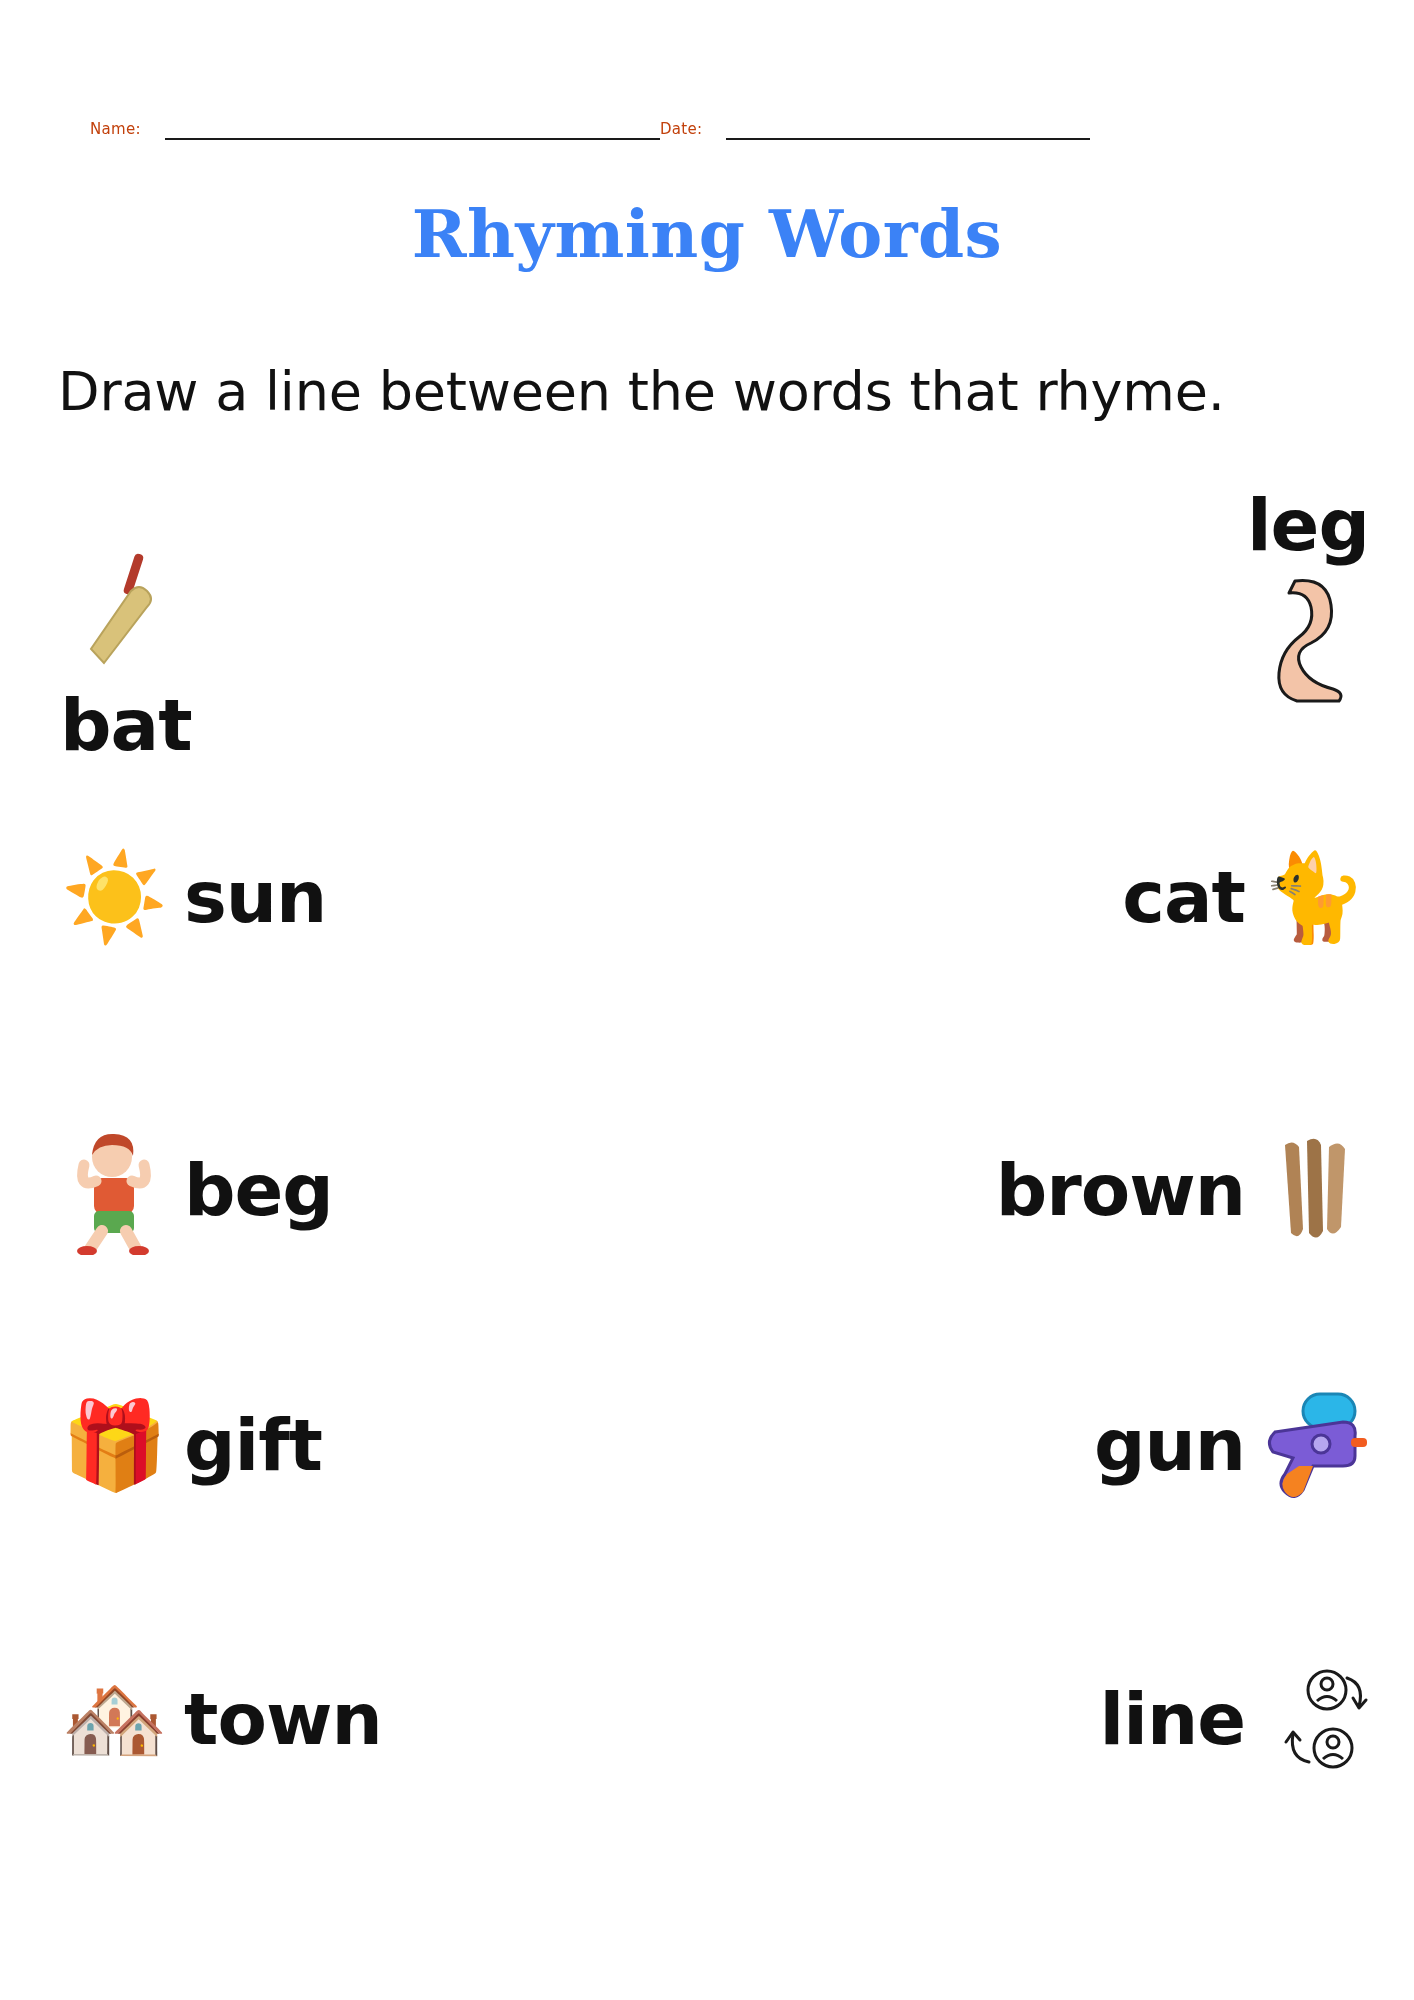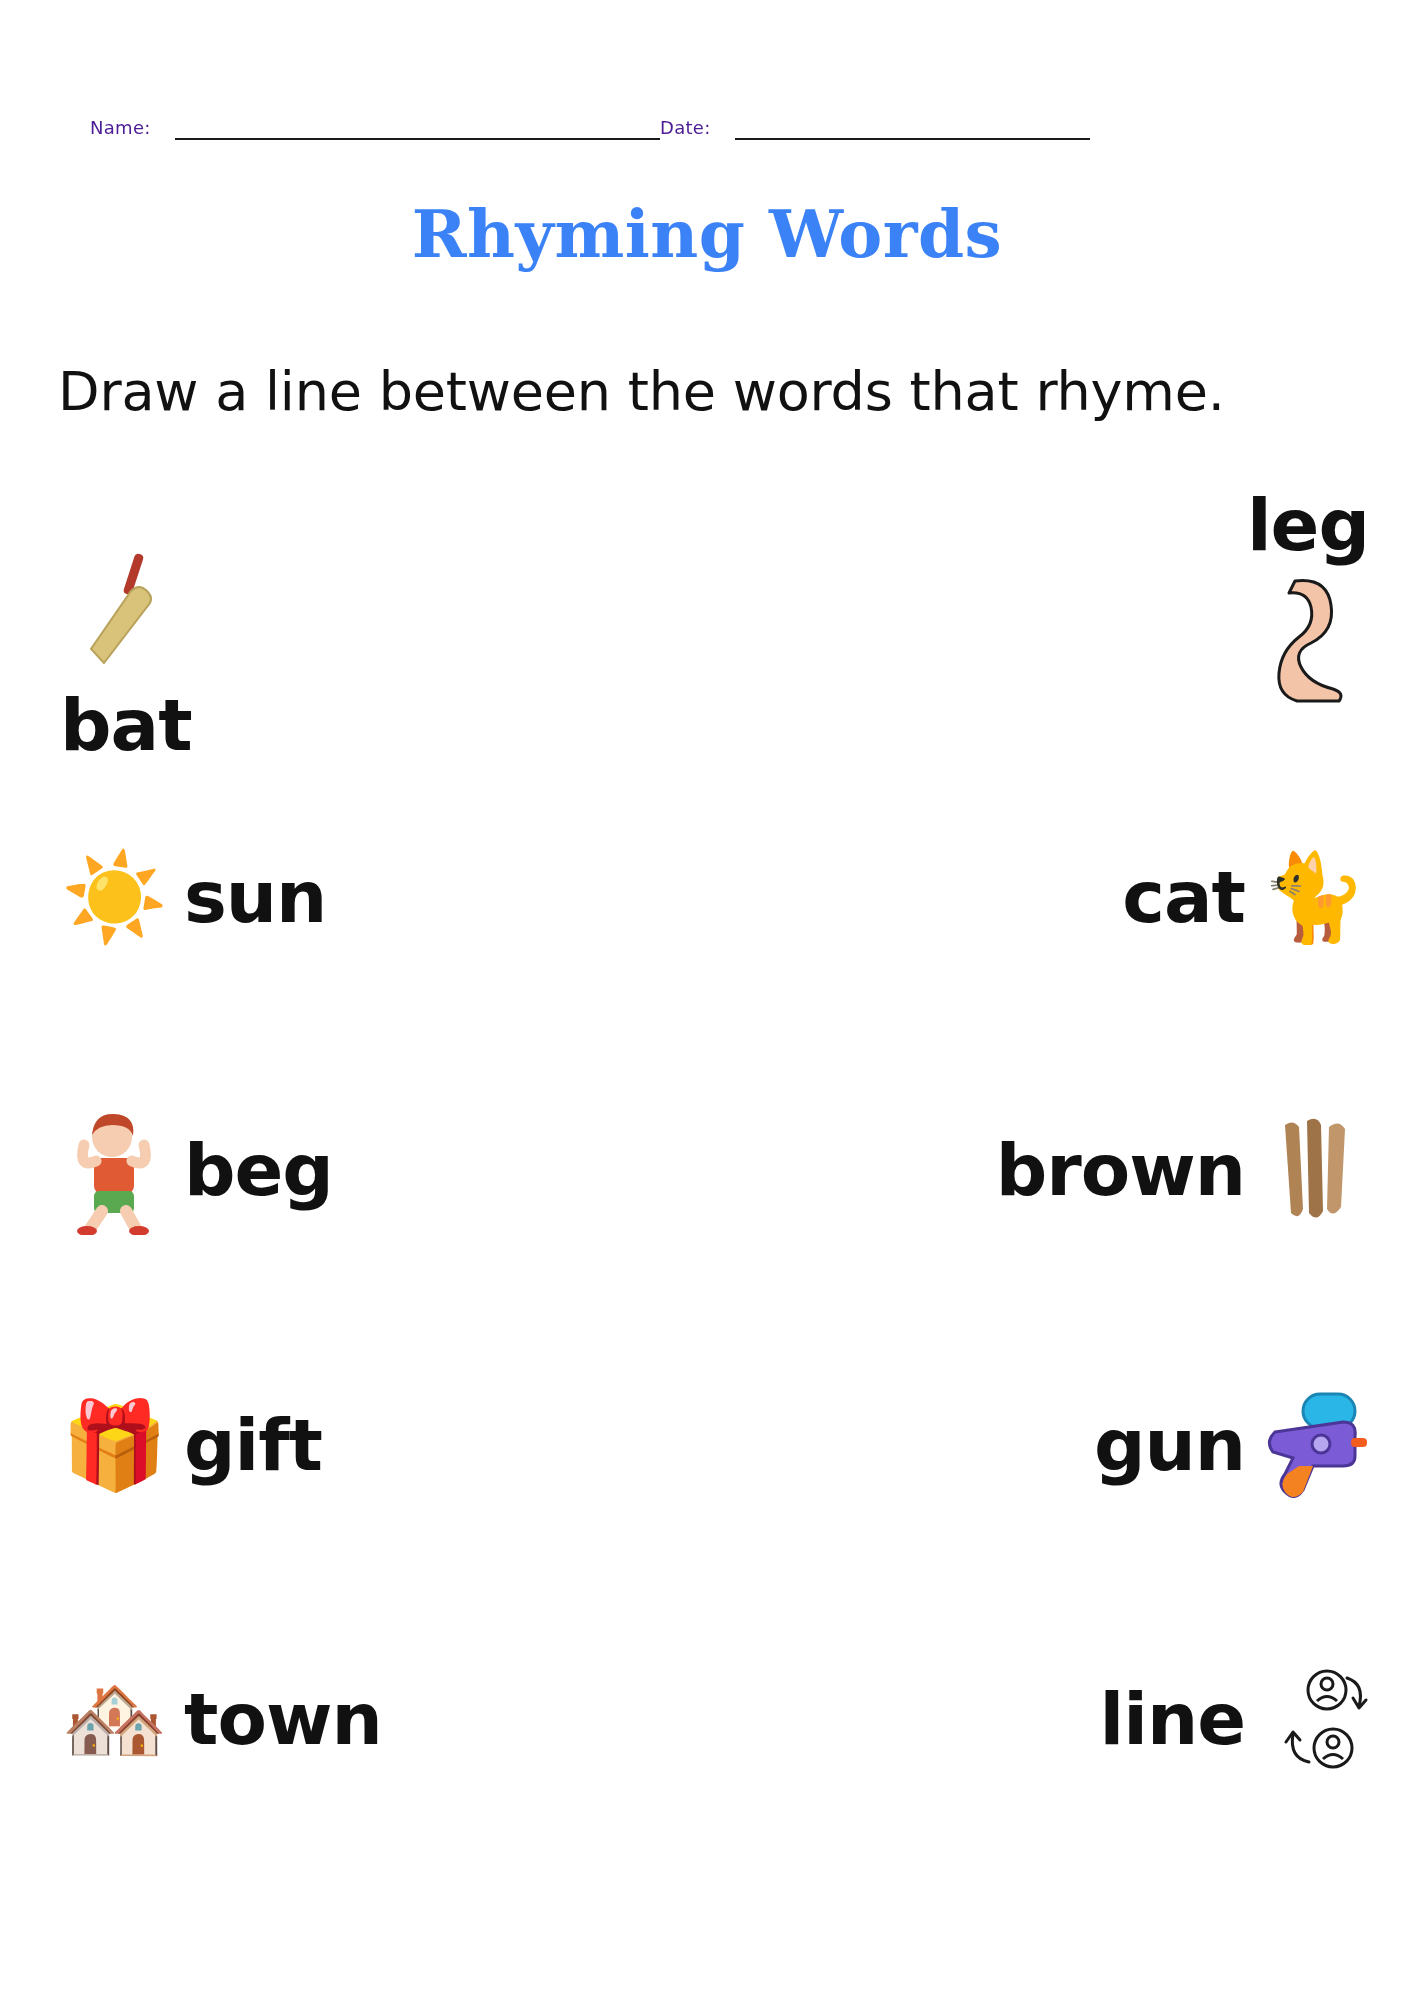--- a/index.html
+++ b/index.html
@@ -33,23 +33,23 @@
     align-items: flex-end;
   }
   .meta-group {
     display: flex;
     align-items: flex-end;
   }
   .meta-group.name { width: 570px; }
   .meta-group.date { width: 430px; }
   .meta-label {
     font-family: "DejaVu Sans", sans-serif;
-    font-size: 18px;
+    font-size: 15px;
     letter-spacing: 0.3px;
-    color: #4c1d95;
+    color: #c2410c;
     white-space: nowrap;
     padding-bottom: 2px;
   }
   .meta-line {
     flex: 1;
     margin-left: 24px;
     border-bottom: 2px solid #1a1a1a;
     height: 1px;
   }
 
@@ -100,21 +100,21 @@
     height: 160px;
     display: flex;
     align-items: center;
     gap: 14px;
   }
   .col-left .item  { left: 0; justify-content: flex-start; }
   .col-right .item { right: 0; justify-content: flex-end; }
 
   .item.r0 { top: 0px; flex-direction: column; }
   .item.r1 { top: 272px; }
-  .item.r2 { top: 545px; text-align: center; }
+  .item.r2 { top: 565px; text-align: center; }
   .item.r3 { top: 820px; }
   .item.r4 { top: 1094px; }
 
   .word {
     font-family: "DejaVu Sans", sans-serif;
     font-size: 72px;
     font-weight: 700;
     line-height: 1;
     color: #111111;
     letter-spacing: -1px;

